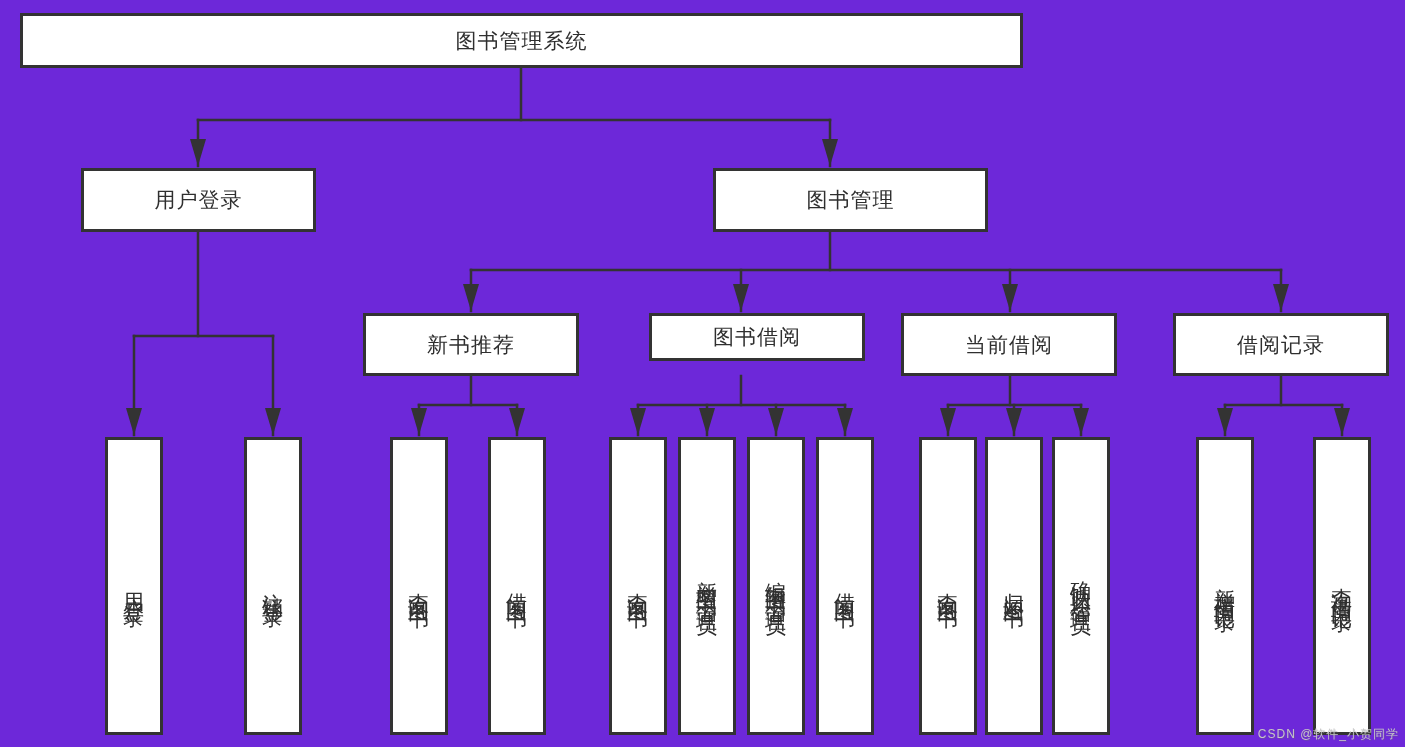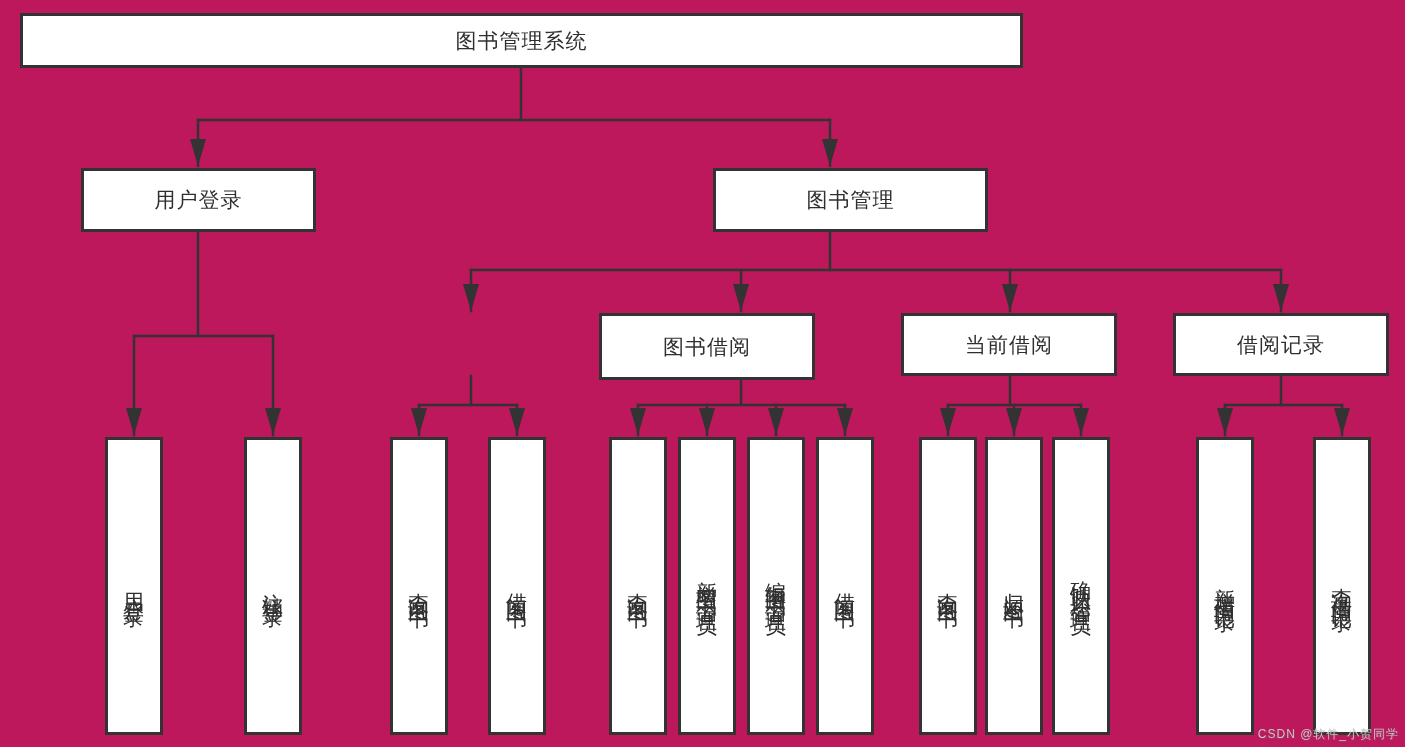--- a/index.html
+++ b/index.html
@@ -1,20 +1,20 @@
 <!DOCTYPE html>
 <html><head>
 <meta charset="utf-8">
 <style>
   html, body { margin: 0; padding: 0; background: #ffffff; }
   .canvas {
     position: relative;
     width: 1405px;
     height: 747px;
-    background: #be185d;
+    background: #6d28d9;
     font-family: "Liberation Sans", sans-serif;
     overflow: hidden;
   }
   .wires {
     position: absolute;
     left: 0; top: 0;
     width: 1405px; height: 747px;
   }
   .box {
     position: absolute;
@@ -108,21 +108,24 @@
     <span class="label-h">图书管理系统</span>
   </div>
 
   <div class="box" style="left:81px;top:168px;width:235px;height:64px">
     <span class="label-h">用户登录</span>
   </div>
   <div class="box" style="left:713px;top:168px;width:275px;height:64px">
     <span class="label-h">图书管理</span>
   </div>
 
-  <div class="box" style="left:599px;top:313px;width:216px;height:67px">
+  <div class="box" style="left:363px;top:313px;width:216px;height:63px">
+    <span class="label-h">新书推荐</span>
+  </div>
+  <div class="box" style="left:649px;top:313px;width:216px;height:48px">
     <span class="label-h">图书借阅</span>
   </div>
   <div class="box" style="left:901px;top:313px;width:216px;height:63px">
     <span class="label-h">当前借阅</span>
   </div>
   <div class="box" style="left:1173px;top:313px;width:216px;height:63px">
     <span class="label-h">借阅记录</span>
   </div>
 
   <div class="box leaf" style="left:105px;top:437px;width:58px;height:298px">

